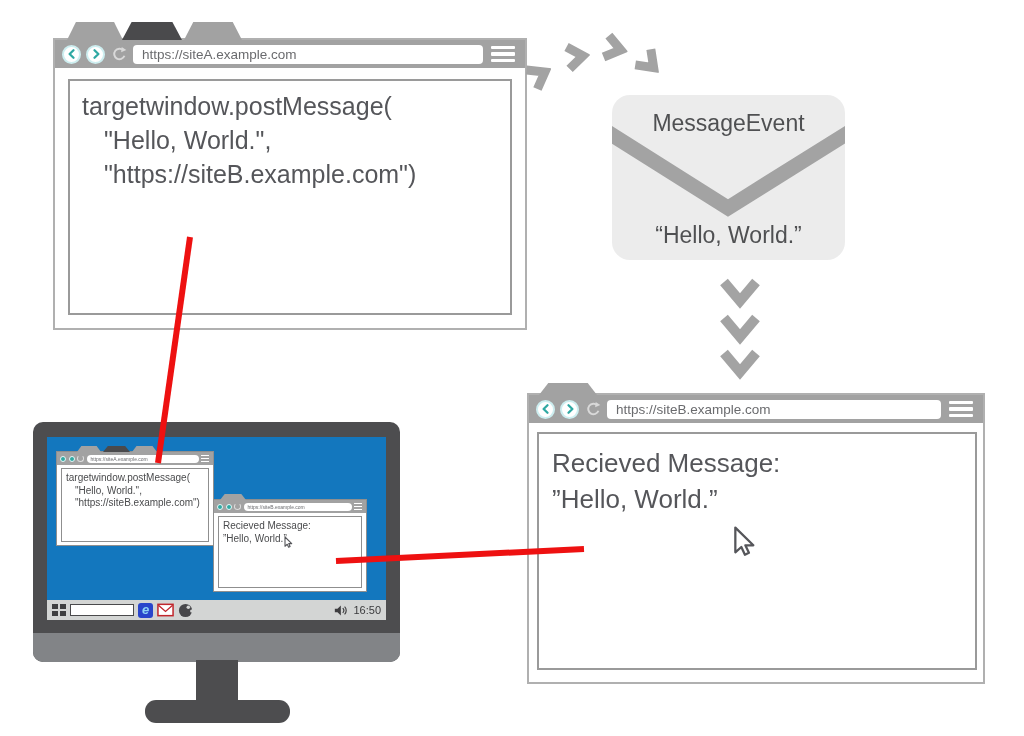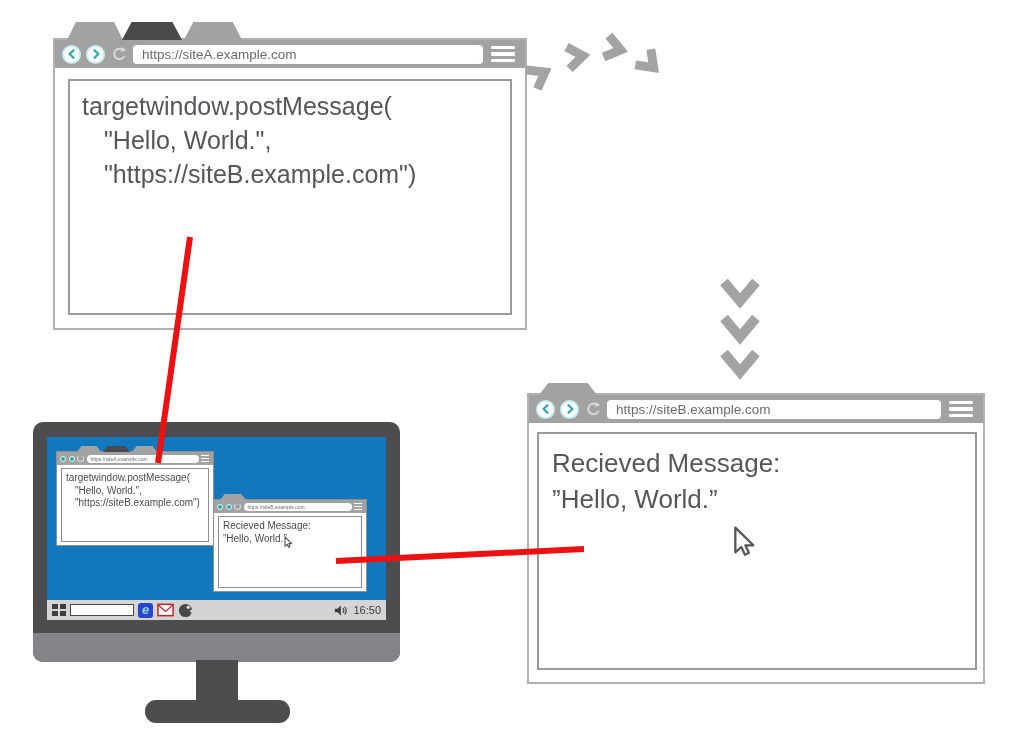--- a/index.html
+++ b/index.html
@@ -129,20 +129,27 @@
   <svg class="chv" style="left:560px;top:42px;transform:rotate(-8deg);" width="30" height="30" viewBox="0 0 30 30">
     <path d="M8 4 L23 15 L8 26" fill="none" stroke="#a3a3a3" stroke-width="9"></path>
   </svg>
   <svg class="chv" style="left:598px;top:33px;transform:rotate(14deg);" width="30" height="30" viewBox="0 0 30 30">
     <path d="M8 4 L23 15 L8 26" fill="none" stroke="#a3a3a3" stroke-width="9"></path>
   </svg>
   <svg class="chv" style="left:633px;top:47px;transform:rotate(45deg);" width="30" height="30" viewBox="0 0 30 30">
     <path d="M8 4 L23 15 L8 26" fill="none" stroke="#a3a3a3" stroke-width="9"></path>
   </svg>
 
+  <div id="envelope">
+    <svg class="band" width="233" height="165" viewBox="0 0 233 165">
+      <path d="M-6 36 L116 113 L239 36" fill="none" stroke="#a3a3a3" stroke-width="15"></path>
+    </svg>
+    <div class="etitle">MessageEvent</div>
+    <div class="emsg">“Hello, World.”</div>
+  </div>
 
   <svg class="chv" style="left:717px;top:276px;" width="46" height="34" viewBox="0 0 46 34">
     <path d="M7 6 L23 25 L39 6" fill="none" stroke="#a3a3a3" stroke-width="10"></path>
   </svg>
   <svg class="chv" style="left:717px;top:312px;" width="46" height="34" viewBox="0 0 46 34">
     <path d="M7 6 L23 25 L39 6" fill="none" stroke="#a3a3a3" stroke-width="10"></path>
   </svg>
   <svg class="chv" style="left:717px;top:347px;" width="46" height="34" viewBox="0 0 46 34">
     <path d="M7 6 L23 25 L39 6" fill="none" stroke="#a3a3a3" stroke-width="10"></path>
   </svg>

